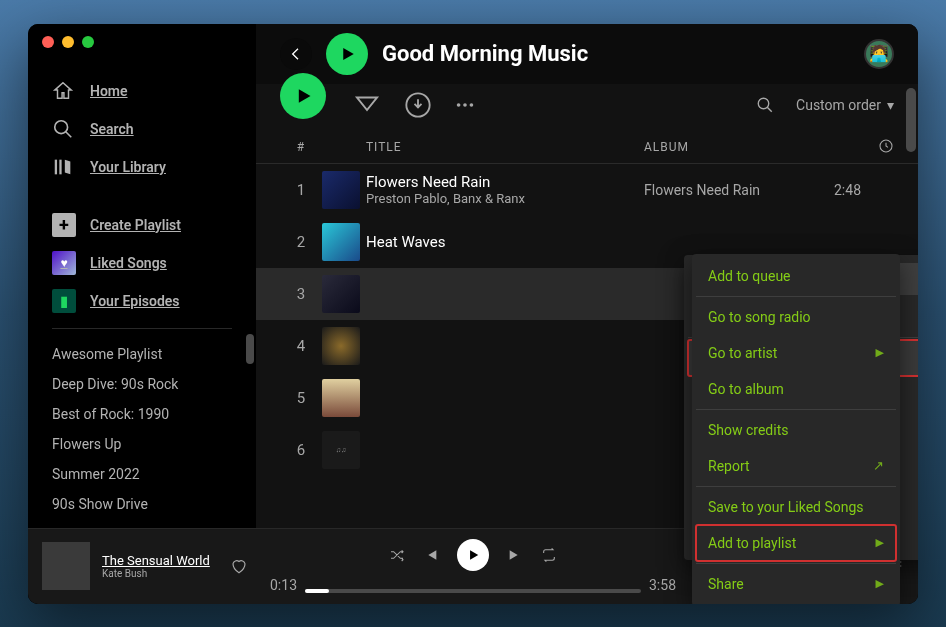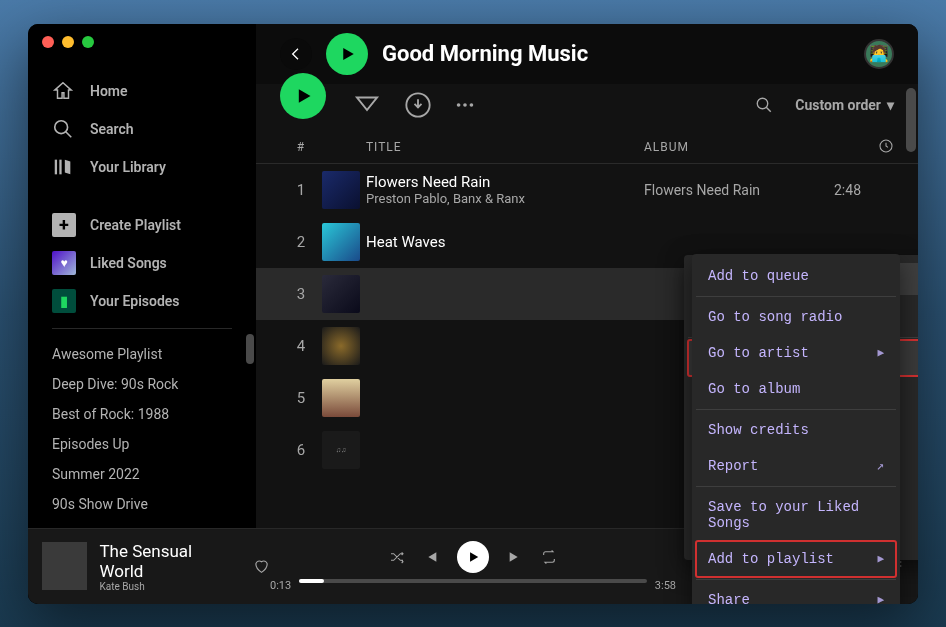--- a/index.html
+++ b/index.html
@@ -21,21 +21,21 @@
   }
   .traffic-lights { position:absolute; top:12px; left:14px; display:flex; gap:8px; z-index:10;}
   .tl { width:12px;height:12px;border-radius:50%;}
   .tl-red{background:#ff5f56;} .tl-yellow{background:#ffbd2e;} .tl-green{background:#27c93f;}
 
   .sidebar {
     width: 228px; background: #000; padding-top: 48px;
     display:flex; flex-direction:column; color:#b3b3b3; font-size:14px;
     position:relative;
   }
-  .nav-group { padding: 0 8px; }
+  .nav-group { padding: 0 8px; text-decoration: underline; }
   .nav-item { display:flex; align-items:center; gap:16px; padding:8px 16px; cursor:pointer; font-weight:600;}
   .nav-item svg{width:22px;height:22px;}
   .nav-sep { height:20px; }
   .lib-item { display:flex; align-items:center; gap:14px; padding:7px 16px; cursor:pointer; font-weight:600;}
   .lib-icon { width:24px;height:24px;border-radius:2px;display:flex;align-items:center;justify-content:center;}
   .lib-plus{background:#b3b3b3;color:#000;font-size:18px;font-weight:bold;}
   .lib-heart{background:linear-gradient(135deg,#4f10c8,#a0b8d8);color:#fff;font-size:12px;}
   .lib-episodes{background:#004d3c;color:#1ed760;font-size:14px;}
   .divider{height:1px;background:#282828;margin:8px 24px;}
   .playlist-list{padding:2px 8px;flex:1;overflow:hidden;}
@@ -51,21 +51,21 @@
   .big-play{width:42px;height:42px;border-radius:50%;background:#1ed760;display:flex;align-items:center;justify-content:center;cursor:pointer;}
   .big-play svg{width:18px;height:18px;fill:#000;}
   .page-title{color:#fff;font-size:22px;font-weight:700;flex:1;}
   .avatar{width:30px;height:30px;border-radius:50%;background:#3a7a5a;border:2px solid #333;display:flex;align-items:center;justify-content:center;font-size:16px;}
 
   .action-row{display:flex;align-items:center;padding:6px 24px 14px;gap:22px;color:#a7a7a7;}
   .action-play{width:46px;height:46px;border-radius:50%;background:#1ed760;display:flex;align-items:center;justify-content:center;cursor:pointer;margin-right:4px;margin-top:-18px;}
   .action-play svg{fill:#000;width:20px;height:20px;}
   .action-icon{cursor:pointer;}
   .action-spacer{flex:1;}
-  .custom-order{display:flex;align-items:center;gap:6px;font-size:14px;cursor:pointer;font-weight:bold;}
+  .custom-order{display:flex;align-items:center;gap:6px;font-size:14px;cursor:pointer;}
 
   .track-header{display:grid;grid-template-columns:42px 44px 1fr 190px 60px;padding:4px 24px 6px;color:#a7a7a7;font-size:12px;letter-spacing:0.08em;border-bottom:1px solid #2a2a2a;align-items:center;}
   .track-header .th-num{text-align:center;}
   .track-list{flex:1;overflow:hidden;}
   .track-row{display:grid;grid-template-columns:42px 44px 1fr 190px 60px;padding:7px 24px;align-items:center;color:#a7a7a7;font-size:14px;}
   .track-row.selected{background:#2a2a2a;}
   .tr-num{text-align:center;font-size:15px;}
   .tr-art{width:38px;height:38px;background:#333;border-radius:2px;}
   .tr-info .tr-title{color:#fff;font-size:15px;}
   .tr-info .tr-artist{font-size:13px;color:#a7a7a7;}
@@ -75,36 +75,36 @@
   .art3{background:linear-gradient(135deg,#2a2a3a,#0a0a1a);}
   .art4{background:radial-gradient(circle,#8a6a2a,#1a1a1a);}
   .art5{background:linear-gradient(180deg,#e0d0a0,#7a4a3a);}
   .art6{background:#1a1a1a;color:#888;font-size:7px;display:flex;align-items:center;justify-content:center;}
   
   .main-scroll{position:absolute;right:2px;top:64px;width:10px;height:64px;background:#4a4a4a;border-radius:5px;}
 
   .player{height:76px;background:#181818;border-top:1px solid #282828;display:grid;grid-template-columns:228px 1fr 228px;align-items:center;padding:0 14px;color:#a7a7a7;}
   .np{display:flex;align-items:center;gap:12px;}
   .np-art{width:48px;height:48px;background:#3a3a3a;}
-  .np-title{color:#fff;font-size:17px;}
+  .np-title{color:#fff;font-size:13px;text-decoration:underline;}
   .np-artist{font-size:10px;}
   .np-heart{margin-left:8px;cursor:pointer;}
   .pc{display:flex;flex-direction:column;align-items:center;gap:6px;}
   .pc-btns{display:flex;align-items:center;gap:18px;}
   .pc-btns svg{width:16px;height:16px;}
   .pc-play{width:32px;height:32px;border-radius:50%;background:#fff;display:flex;align-items:center;justify-content:center;}
   .pc-play svg{fill:#000;width:14px;height:14px;}
-  .pc-prog{display:flex;align-items:flex-start;gap:8px;font-size:11px;width:100%;}
+  .pc-prog{display:flex;align-items:flex-end;gap:8px;font-size:14px;width:100%;}
   .pc-bar{flex:1;height:4px;background:#4a4a4a;border-radius:2px;position:relative;}
   .pc-fill{position:absolute;left:0;top:0;bottom:0;width:7%;background:#fff;border-radius:2px;}
   .pr{display:flex;align-items:center;justify-content:flex-end;gap:14px;}
 
   
   .context-menu{position:absolute;right:18px;top:230px;width:208px;background:#282828;border-radius:4px;padding:4px;box-shadow:0 8px 24px rgba(0,0,0,0.5);z-index:50;font-size:14px;}
-  .ctx-item{padding:10px 12px;color:#c4b5fd;cursor:pointer;display:flex;align-items:center;justify-content:space-between;border-radius:2px;font-family:Liberation Mono, monospace;}
+  .ctx-item{padding:10px 12px;color:#84cc16;cursor:pointer;display:flex;align-items:center;justify-content:space-between;border-radius:2px;}
   .ctx-sep{height:1px;background:#3e3e3e;margin:2px 0;}
   .ctx-hl{outline:2px solid #d03030;outline-offset:-1px;}
   .ctx-chev{font-size:11px;opacity:0.8;}
   .ctx-ext{font-size:13px;opacity:0.8;}
 
   
   .sub-menu{position:absolute;left:428px;top:231px;width:278px;background:#282828;border-radius:4px;padding:4px;box-shadow:0 8px 24px rgba(0,0,0,0.5);z-index:49;font-size:14px;}
   .sub-search{display:flex;align-items:center;gap:8px;background:#3e3e3e;padding:8px 10px;border-radius:4px;margin:4px;}
   .sub-search input{background:transparent;border:none;outline:none;color:#ccc;font-size:14px;flex:1;}
   .sub-item{padding:10px 12px;color:#e8e8e8;cursor:pointer;border-radius:2px;display:flex;align-items:center;justify-content:space-between;}
@@ -159,22 +159,22 @@
       </div>
       <div class="lib-item">
         <div class="lib-icon lib-episodes">▮</div>
         <span>Your Episodes</span>
       </div>
     </div>
     <div class="divider"></div>
     <div class="playlist-list">
       <div class="pl-item">Awesome Playlist</div>
       <div class="pl-item">Deep Dive: 90s Rock</div>
-      <div class="pl-item">Best of Rock: 1988</div>
-      <div class="pl-item">Episodes Up</div>
+      <div class="pl-item">Best of Rock: 1990</div>
+      <div class="pl-item">Flowers Up</div>
       <div class="pl-item">Summer 2022</div>
       <div class="pl-item">90s Show Drive</div>
     </div>
     <div class="sidebar-scroll"></div>
   </div>
 
   <div class="main">
     <div class="topbar">
       <div class="back-btn">
         <svg width="16" height="16" viewBox="0 0 24 24">

